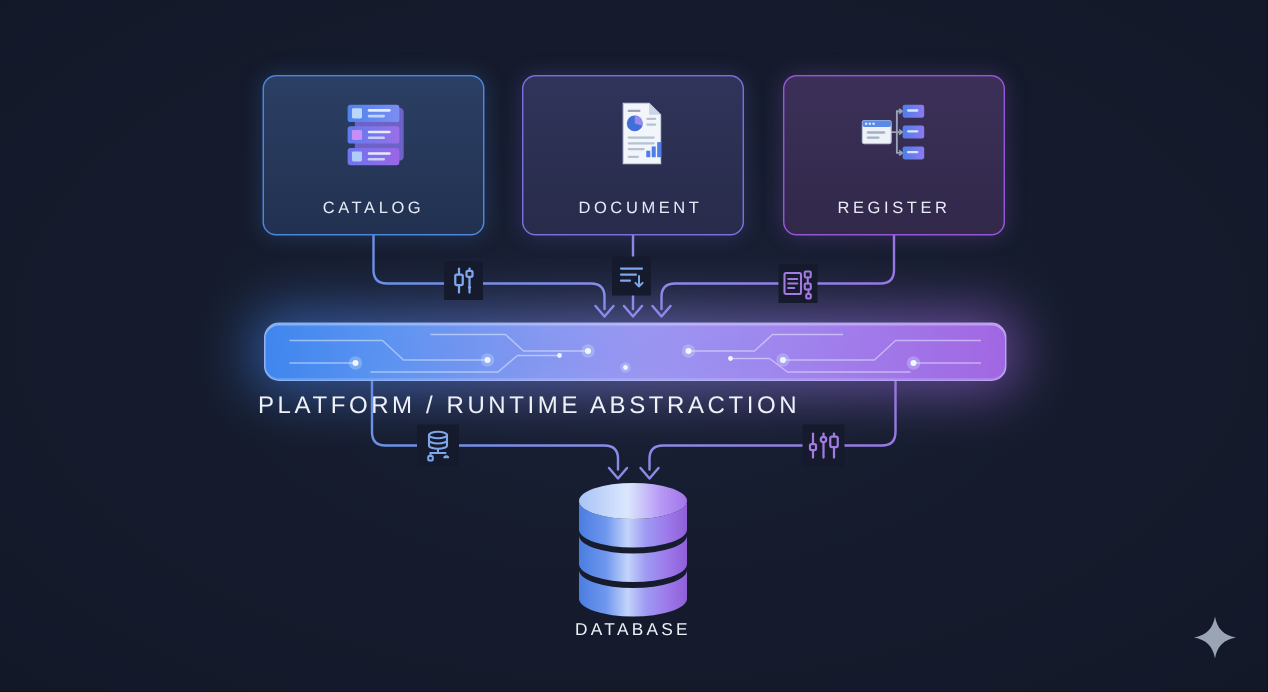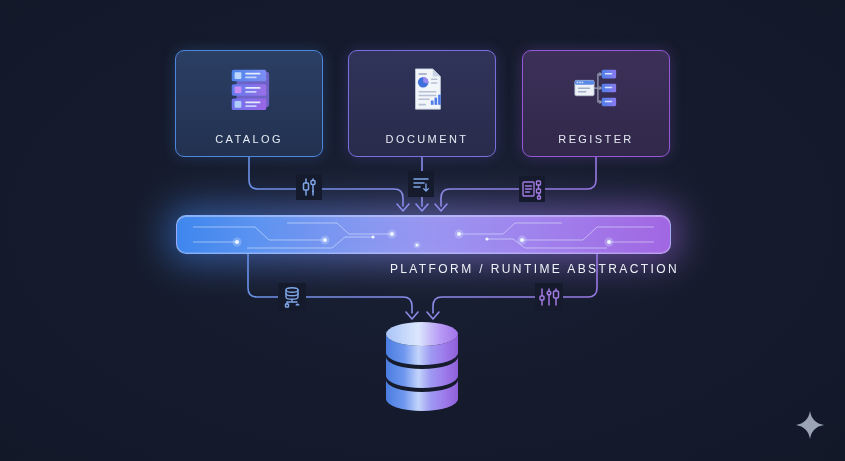--- a/index.html
+++ b/index.html
@@ -28,22 +28,22 @@
     background:linear-gradient(90deg,#3d86ee 0%,#5f9df2 16%,#90a3f1 38%,#a39ff2 52%,#a88af0 72%,#a266e2 100%);
     border:1px solid rgba(205,220,255,.75);box-sizing:border-box;
     box-shadow:inset 0 1px 0 rgba(255,255,255,.55), inset 0 -1px 0 rgba(255,255,255,.22);
   }
   .bar::before{
     content:'';position:absolute;inset:-9px;border-radius:16px;z-index:-1;
     background:linear-gradient(90deg,#3d86ee,#8f8cf0,#a266e2);
     filter:blur(18px);opacity:.55;
   }
   .bar-label{
-    position:absolute;left:184px;top:262px;width:495px;text-align:right;z-index:2;
-    font-size:12px;letter-spacing:2.4px;color:#eef1f8;
+    position:absolute;left:172px;top:262px;width:495px;text-align:left;z-index:2;
+    font-size:16px;letter-spacing:2.4px;color:#eef1f8;
   }
 
   
   .db{position:absolute;left:382px;top:320px;z-index:2;}
   .db-label{
     position:absolute;left:352px;top:414px;width:140px;text-align:center;z-index:2;
     font-size:11.5px;letter-spacing:2.2px;color:#eef1f8;
   }
 
   
@@ -276,20 +276,21 @@
           <stop offset="0.75" stop-color="#b79af5"></stop>
           <stop offset="1" stop-color="#a274e8"></stop>
         </linearGradient>
       </defs>
       <path d="M4,14 A36,12 0 0 0 76,14 V33 A36,12 0 0 1 4,33 Z" fill="url(#dbBody)"></path>
       <ellipse cx="40" cy="14" rx="36" ry="12" fill="url(#dbLid)"></ellipse>
       <path d="M4,37 A36,12 0 0 0 76,37 V56 A36,12 0 0 1 4,56 Z" fill="url(#dbBody)"></path>
       <path d="M4,60 A36,12 0 0 0 76,60 V79 A36,12 0 0 1 4,79 Z" fill="url(#dbBody)"></path>
     </svg>
   </span>
+  <div class="db-label">DATABASE</div>
 
   <span class="sparkle">
     <svg width="32" height="32" viewBox="0 0 32 32">
       <path d="M16,2 C17.3,10 22,14.7 30,16 C22,17.3 17.3,22 16,30 C14.7,22 10,17.3 2,16 C10,14.7 14.7,10 16,2 Z" fill="#9aa4b5"></path>
     </svg>
   </span>
 
 </div>
 
 </body></html>

